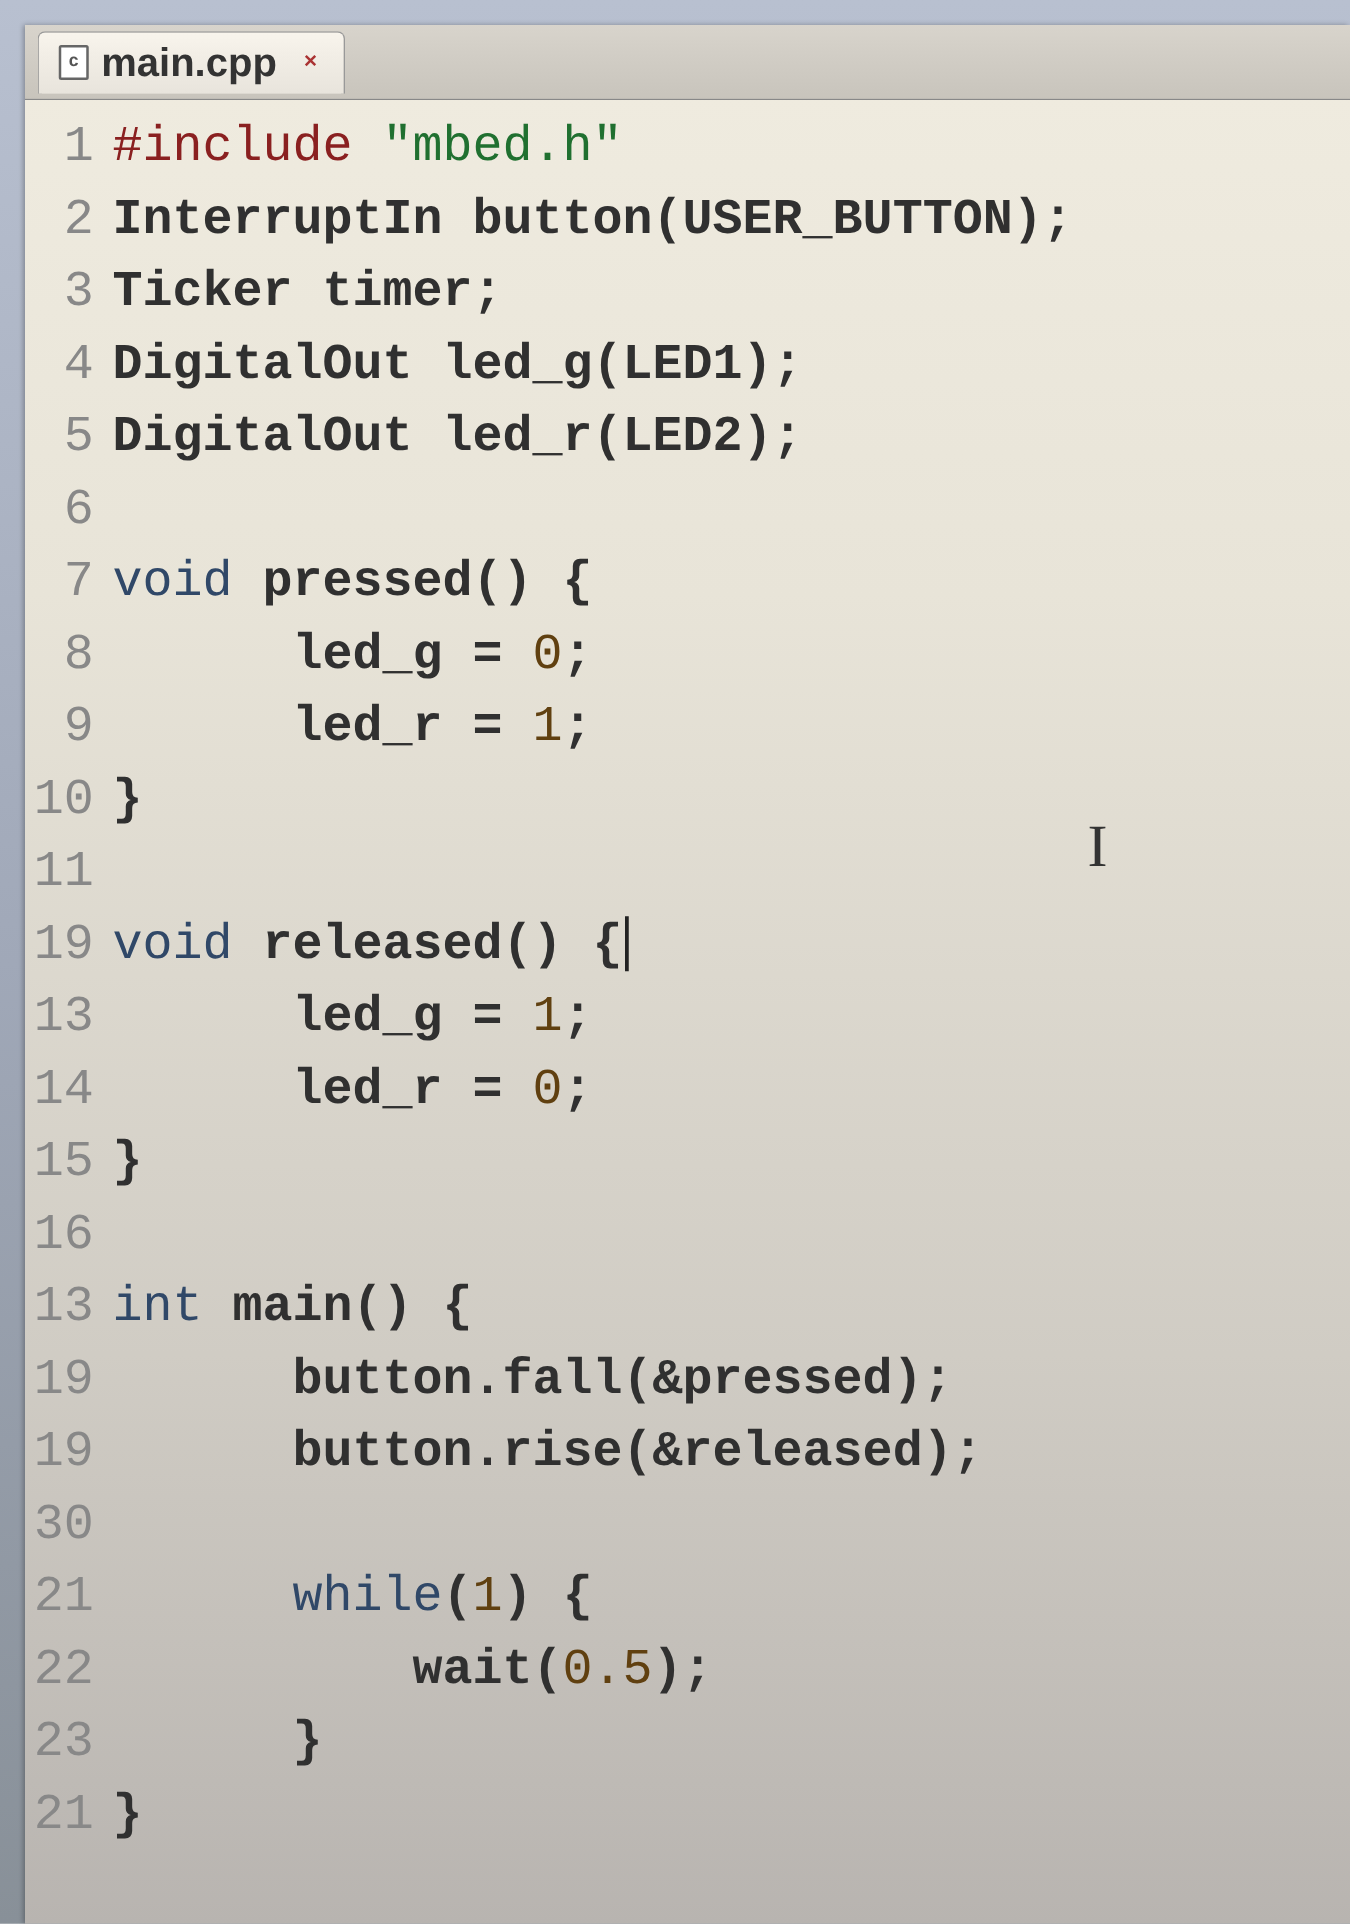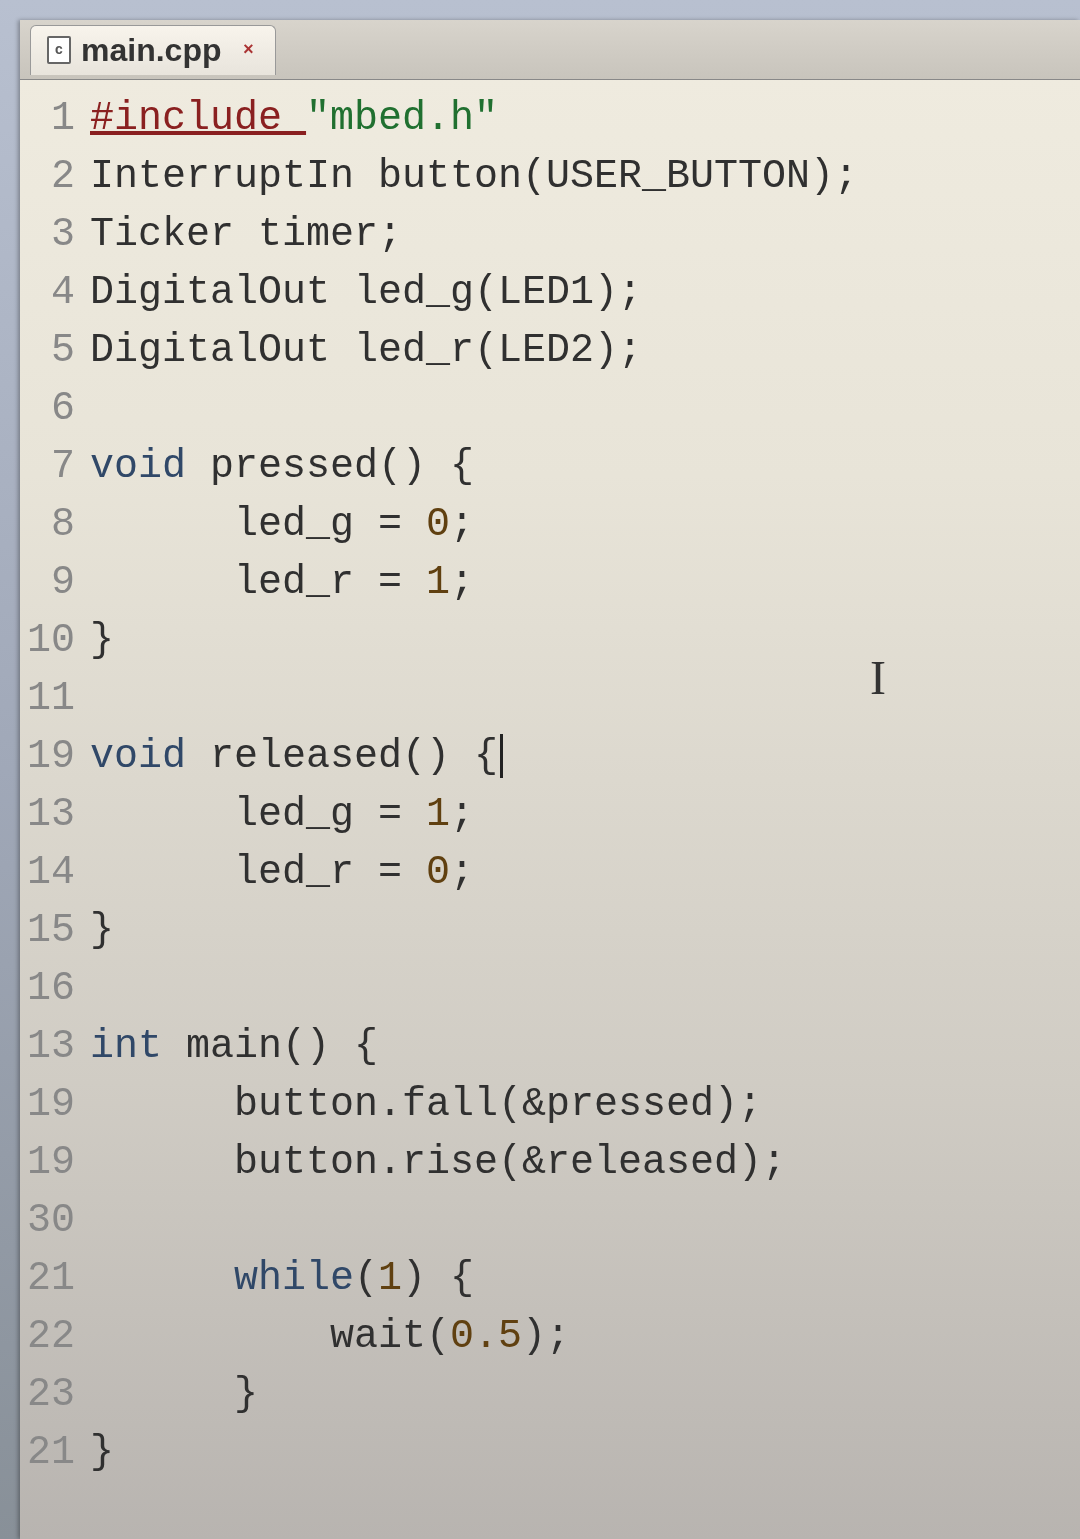--- a/index.html
+++ b/index.html
@@ -86,24 +86,24 @@
     .gutter .line-number {
       height: 58px;
     }
     .code-content {
       flex: 1;
       white-space: pre;
     }
     .code-line {
       height: 58px;
     }
-    .kw-preproc { color: #8a2020; text-decoration: underline; }
+    .kw-preproc { color: #8a2020; }
     .kw-string { color: #207030; }
     .kw-keyword { color: #304868; }
-    .kw-ident { color: #303030; }
+    .kw-ident { color: #303030; font-weight: bold; }
     .kw-num { color: #604010; }
     .cursor {
       display: inline-block;
       width: 3px;
       height: 44px;
       background: #222;
       vertical-align: middle;
       margin-left: 2px;
     }
     .text-cursor {

